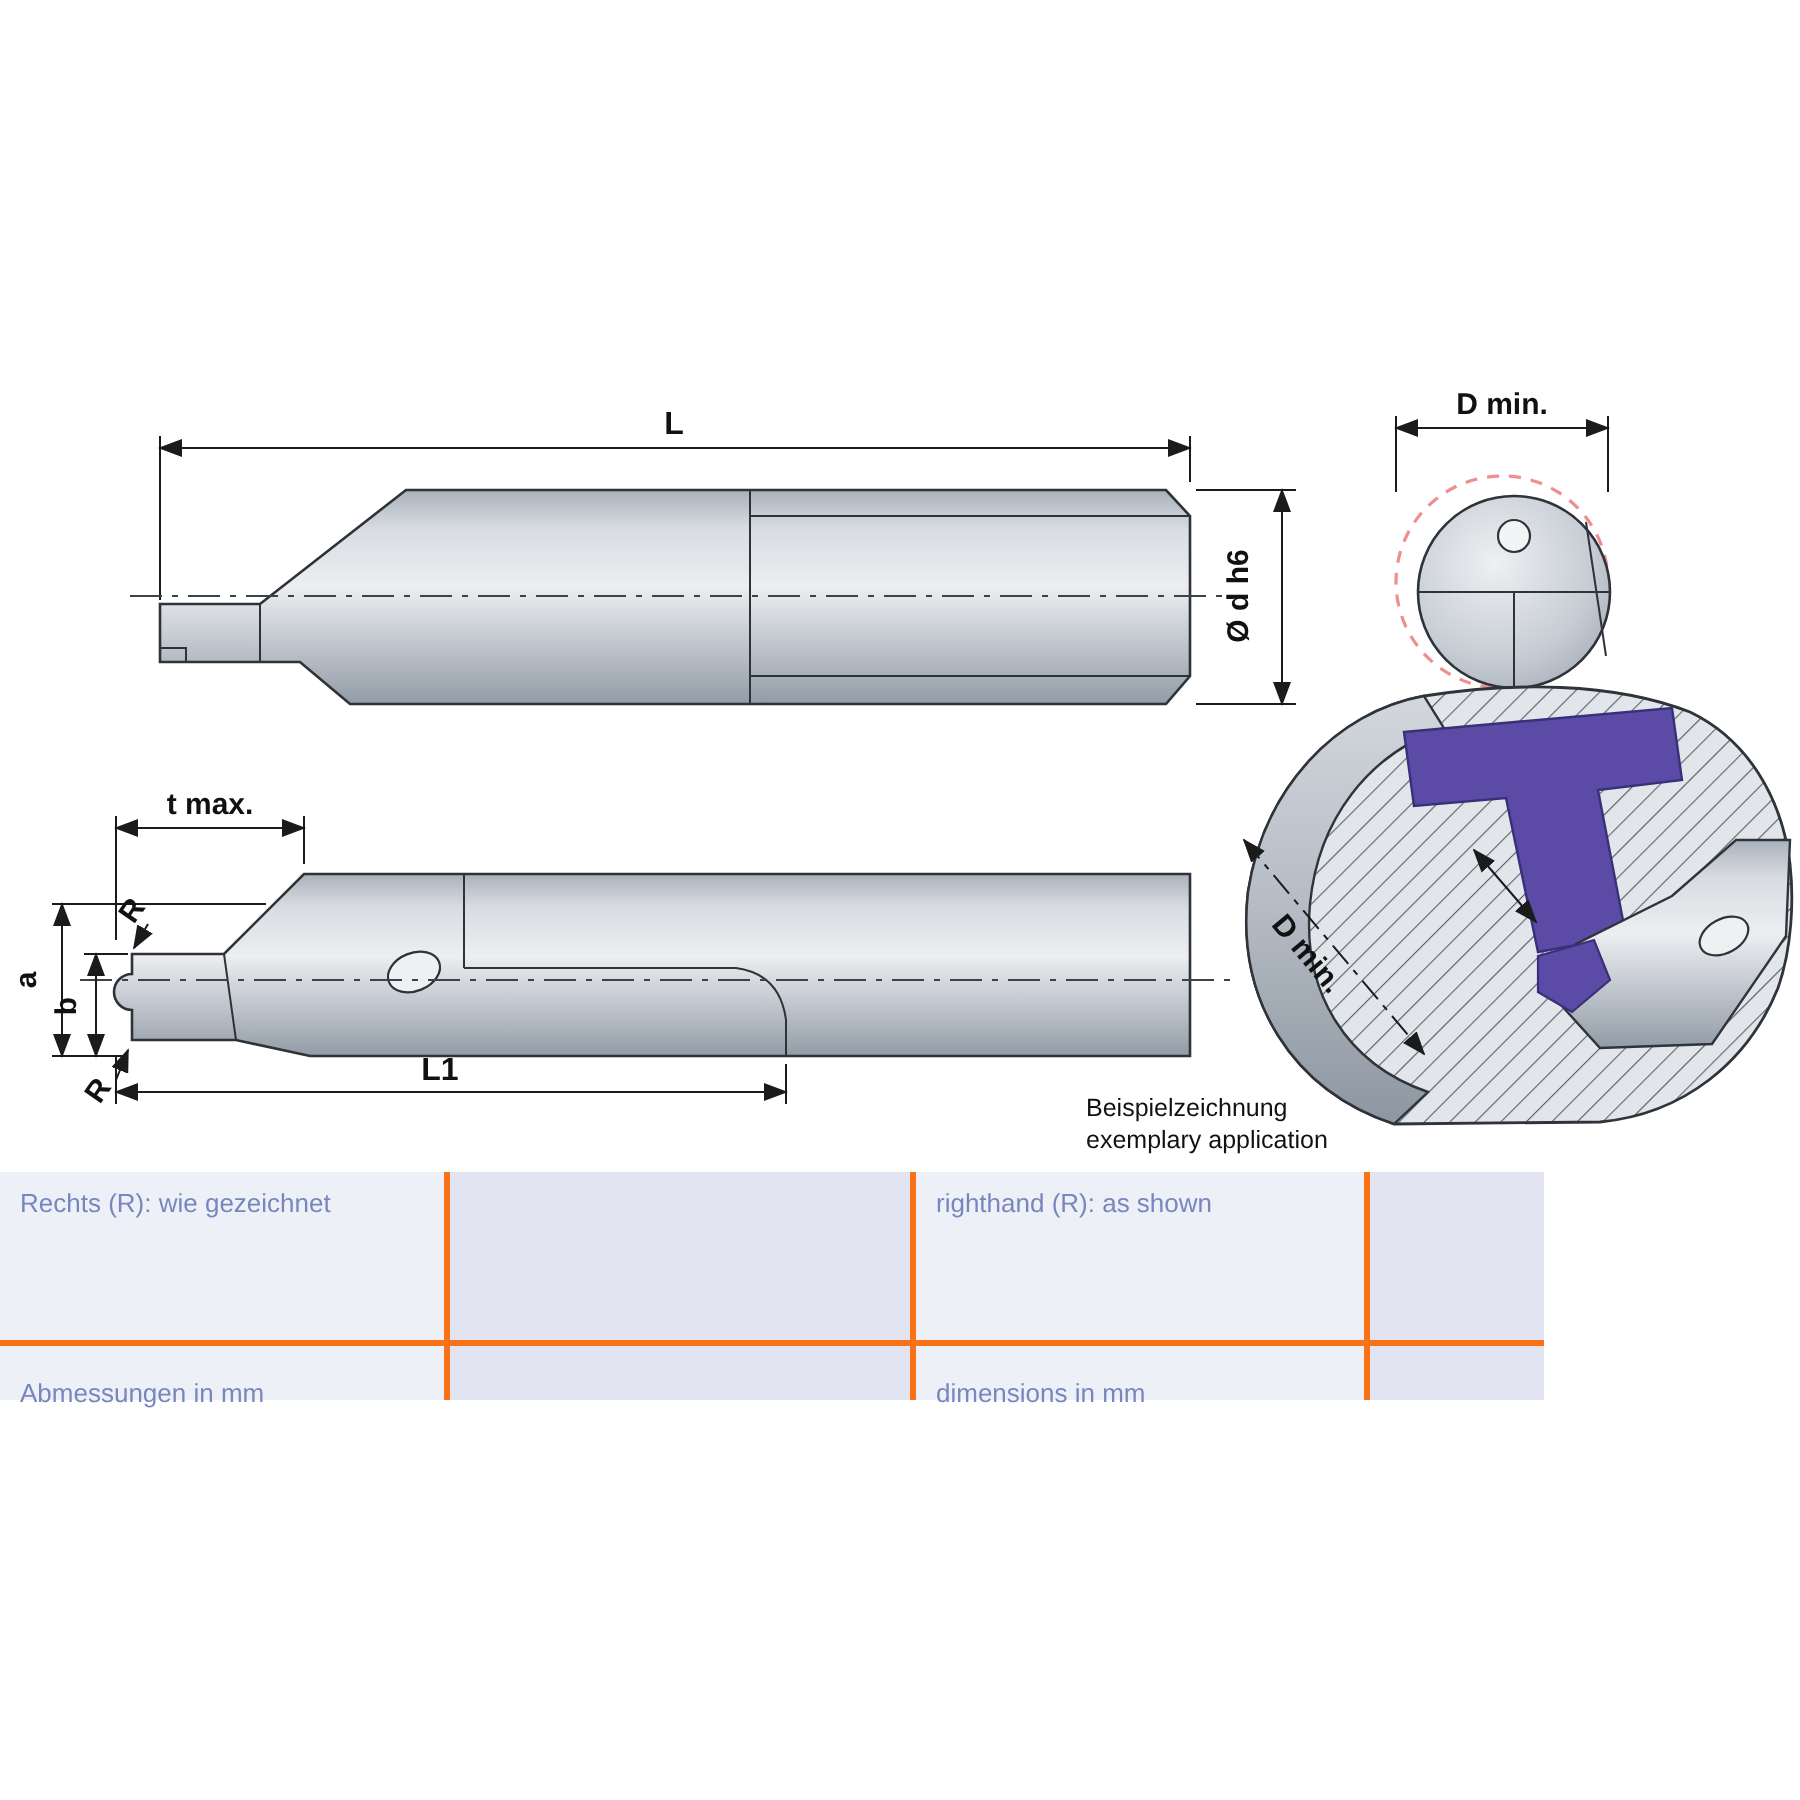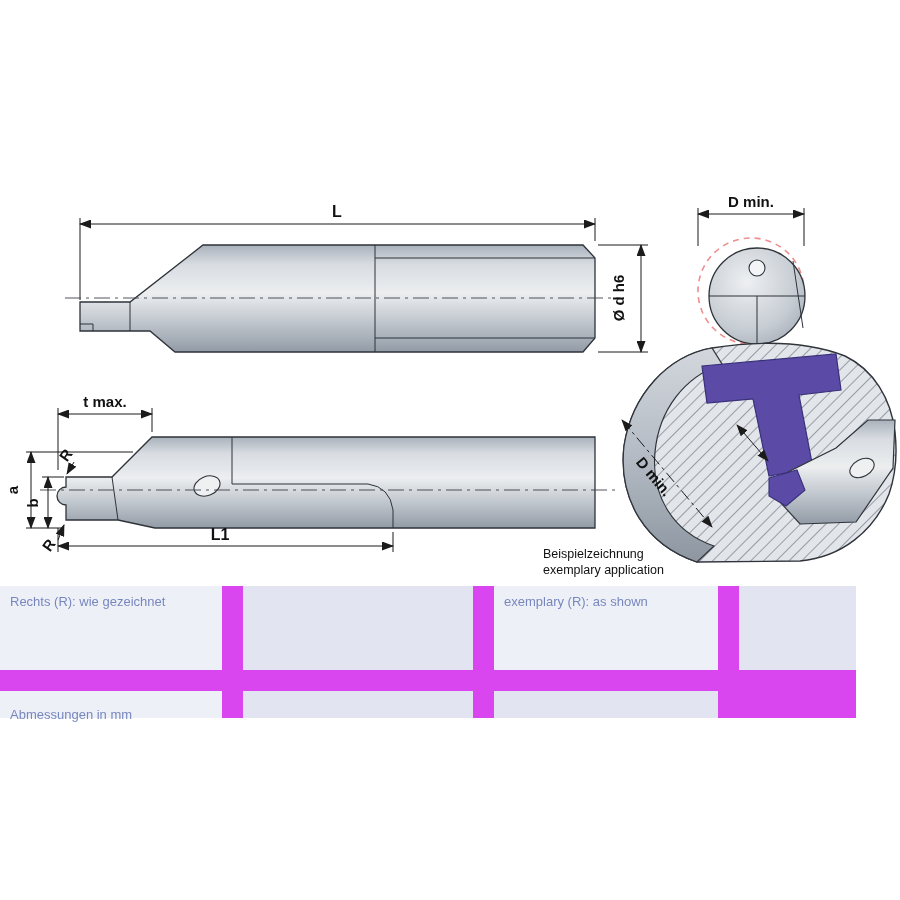--- a/index.html
+++ b/index.html
@@ -6,23 +6,23 @@
   body{width:900px;height:900px;font-family:"Liberation Sans",sans-serif;}
   .stage{position:relative;width:900px;height:900px;background:#fff;overflow:hidden;}
   svg text{font-family:"Liberation Sans",sans-serif;}
   .dimtxt{font-weight:bold;font-size:16px;fill:#111;}
   .dimtxt-sm{font-weight:bold;font-size:15px;fill:#111;}
   .captxt{font-size:12.5px;fill:#111;font-weight:normal;}
   .ext{stroke:#1b1b1b;stroke-width:1;fill:none;}
   .dim{stroke:#1b1b1b;stroke-width:1;fill:none;}
   .cl{stroke:#3d4248;stroke-width:0.9;stroke-dasharray:16 5 3 5;fill:none;}
   .detail{stroke:#2e333a;stroke-width:1;fill:none;}
-  .notes{position:absolute;left:0;top:586px;width:856px;display:grid;
+  .notes{position:absolute;left:0;top:586px;width:772px;display:grid;
          grid-template-columns:222px 230px 224px 1fr;grid-template-rows:84px 27px;
-         gap:21px;background:#d946ef;}
+         gap:3px;background:#f97316;}
   .cell{box-sizing:border-box;}
   .c-light{background:#eef0f8;}
   .c-dark{background:#e2e5f1;}
   .note-text{color:#7787bd;font-size:13px;line-height:1.45;padding:7px 0 0 10px;}
   .units-text{color:#7787bd;font-size:13px;padding:16px 0 0 10px;}
 </style>
 </head>
 <body>
 
 <div class="stage">
@@ -140,24 +140,27 @@
   </g>
 </svg>
 
 
 <div class="notes">
   <div class="cell c-light note-text">
     <div>Rechts (R): wie gezeichnet</div>
   </div>
   <div class="cell c-dark"></div>
   <div class="cell c-light note-text">
-    <div>exemplary (R): as shown</div>
+    <div>righthand (R): as shown</div>
   </div>
   <div class="cell c-dark"></div>
 
   <div class="cell c-light units-text">
     <span>Abmessungen in mm</span>
   </div>
   <div class="cell c-dark"></div>
+  <div class="cell c-light units-text">
+    <span>dimensions in mm</span>
+  </div>
   <div class="cell c-dark"></div>
 </div>
 
 </div>
 
 </body></html>

